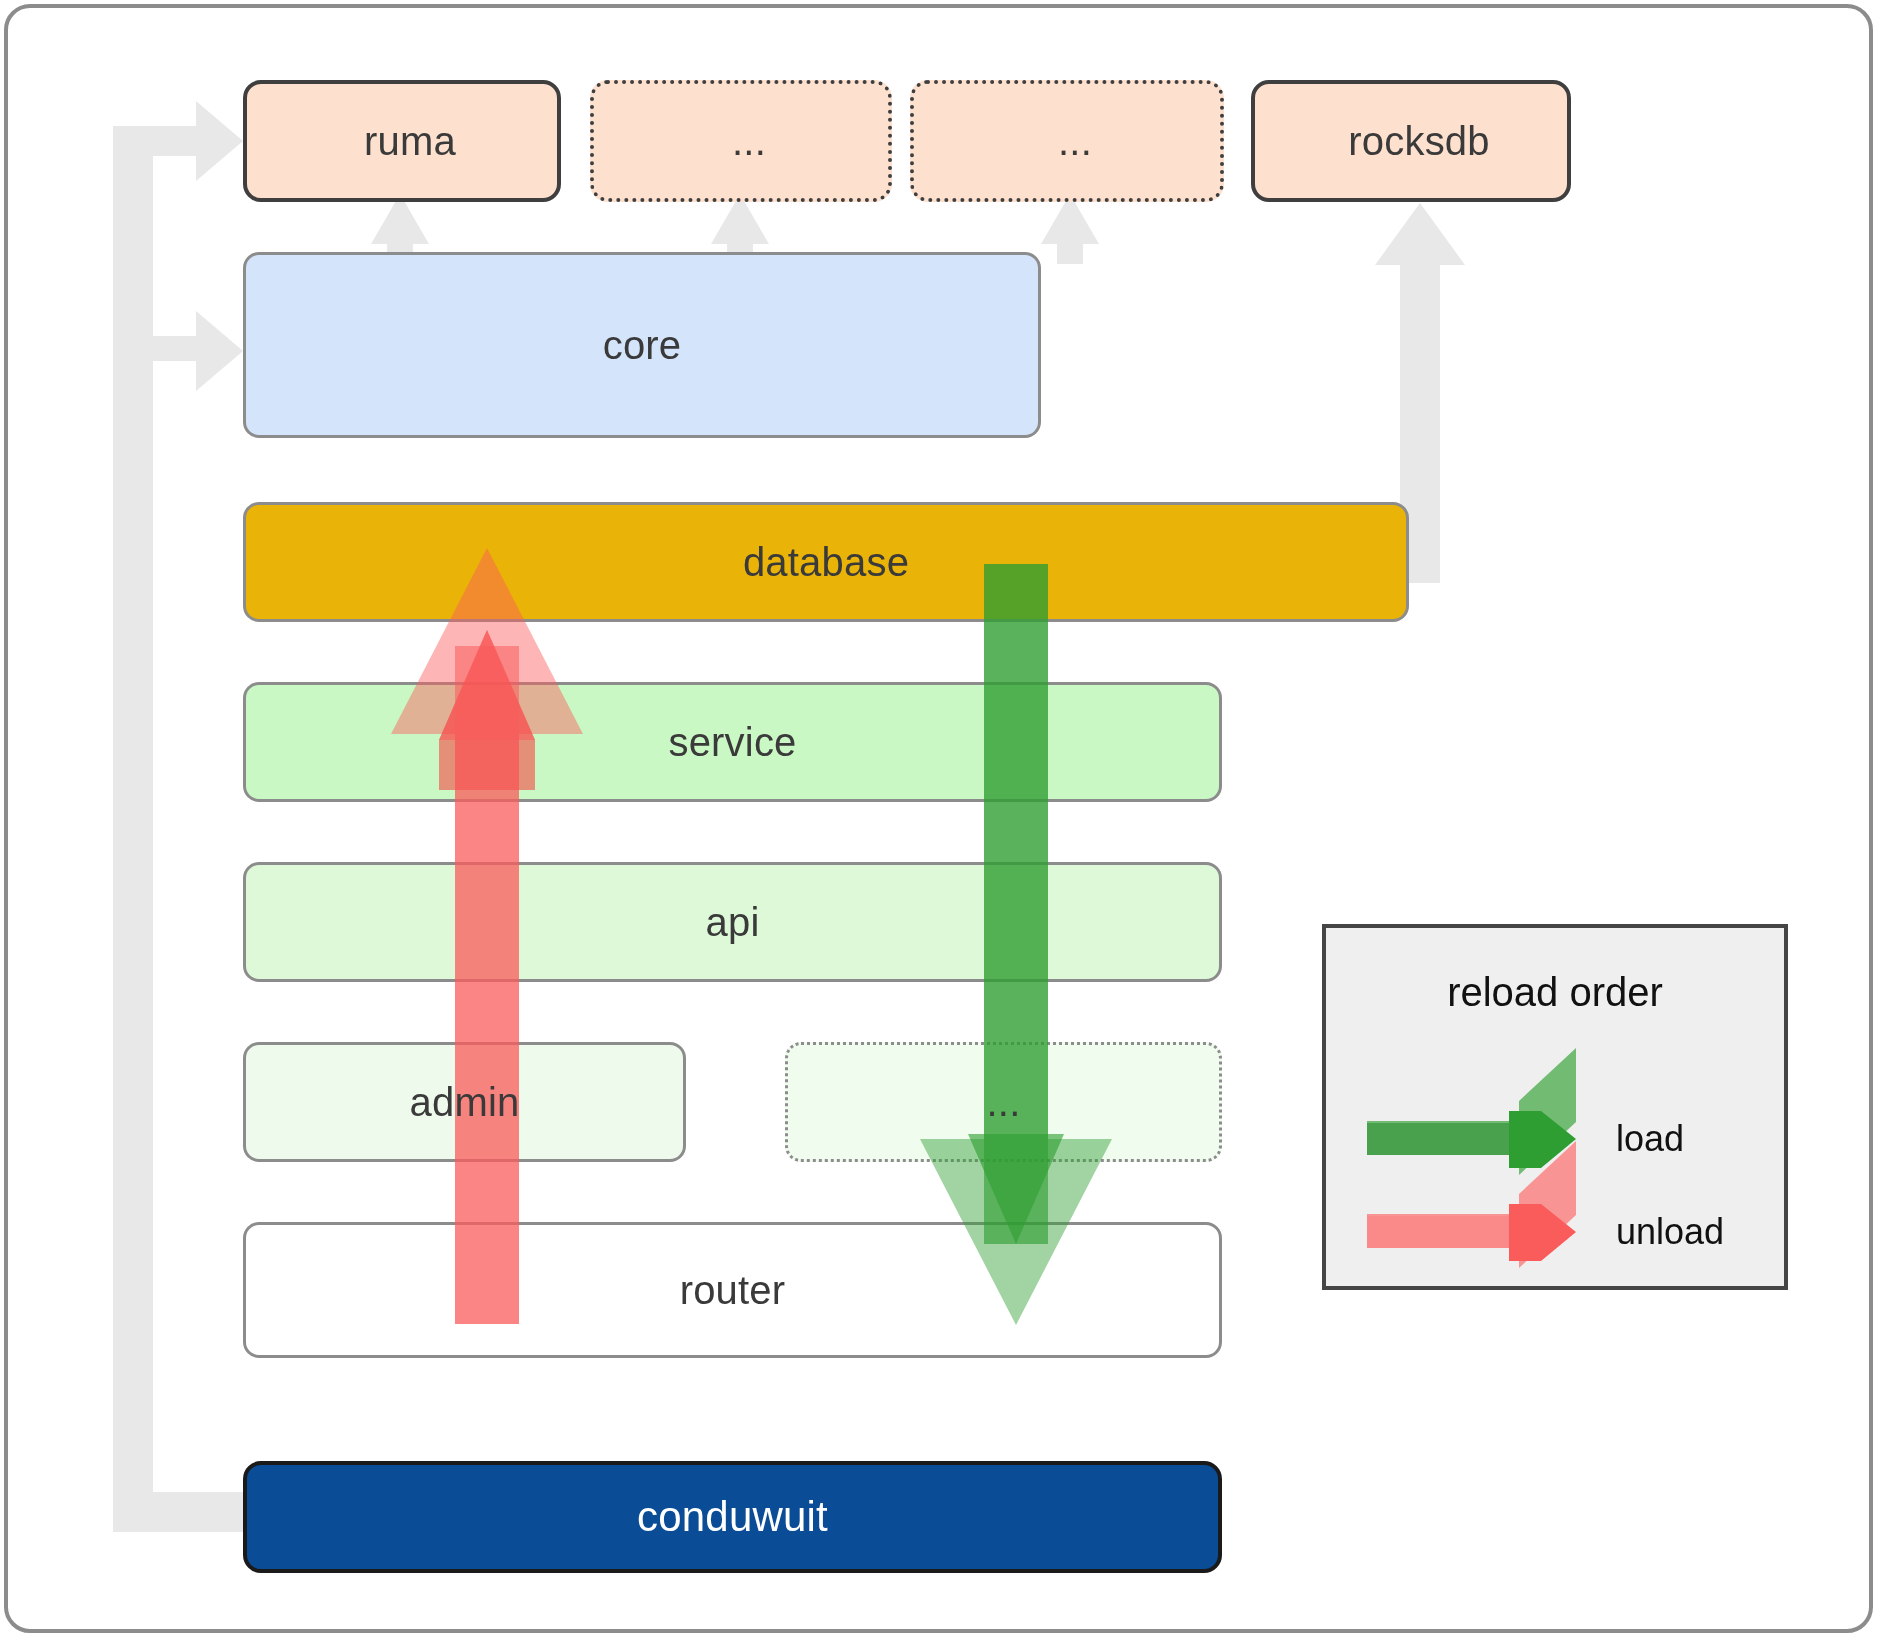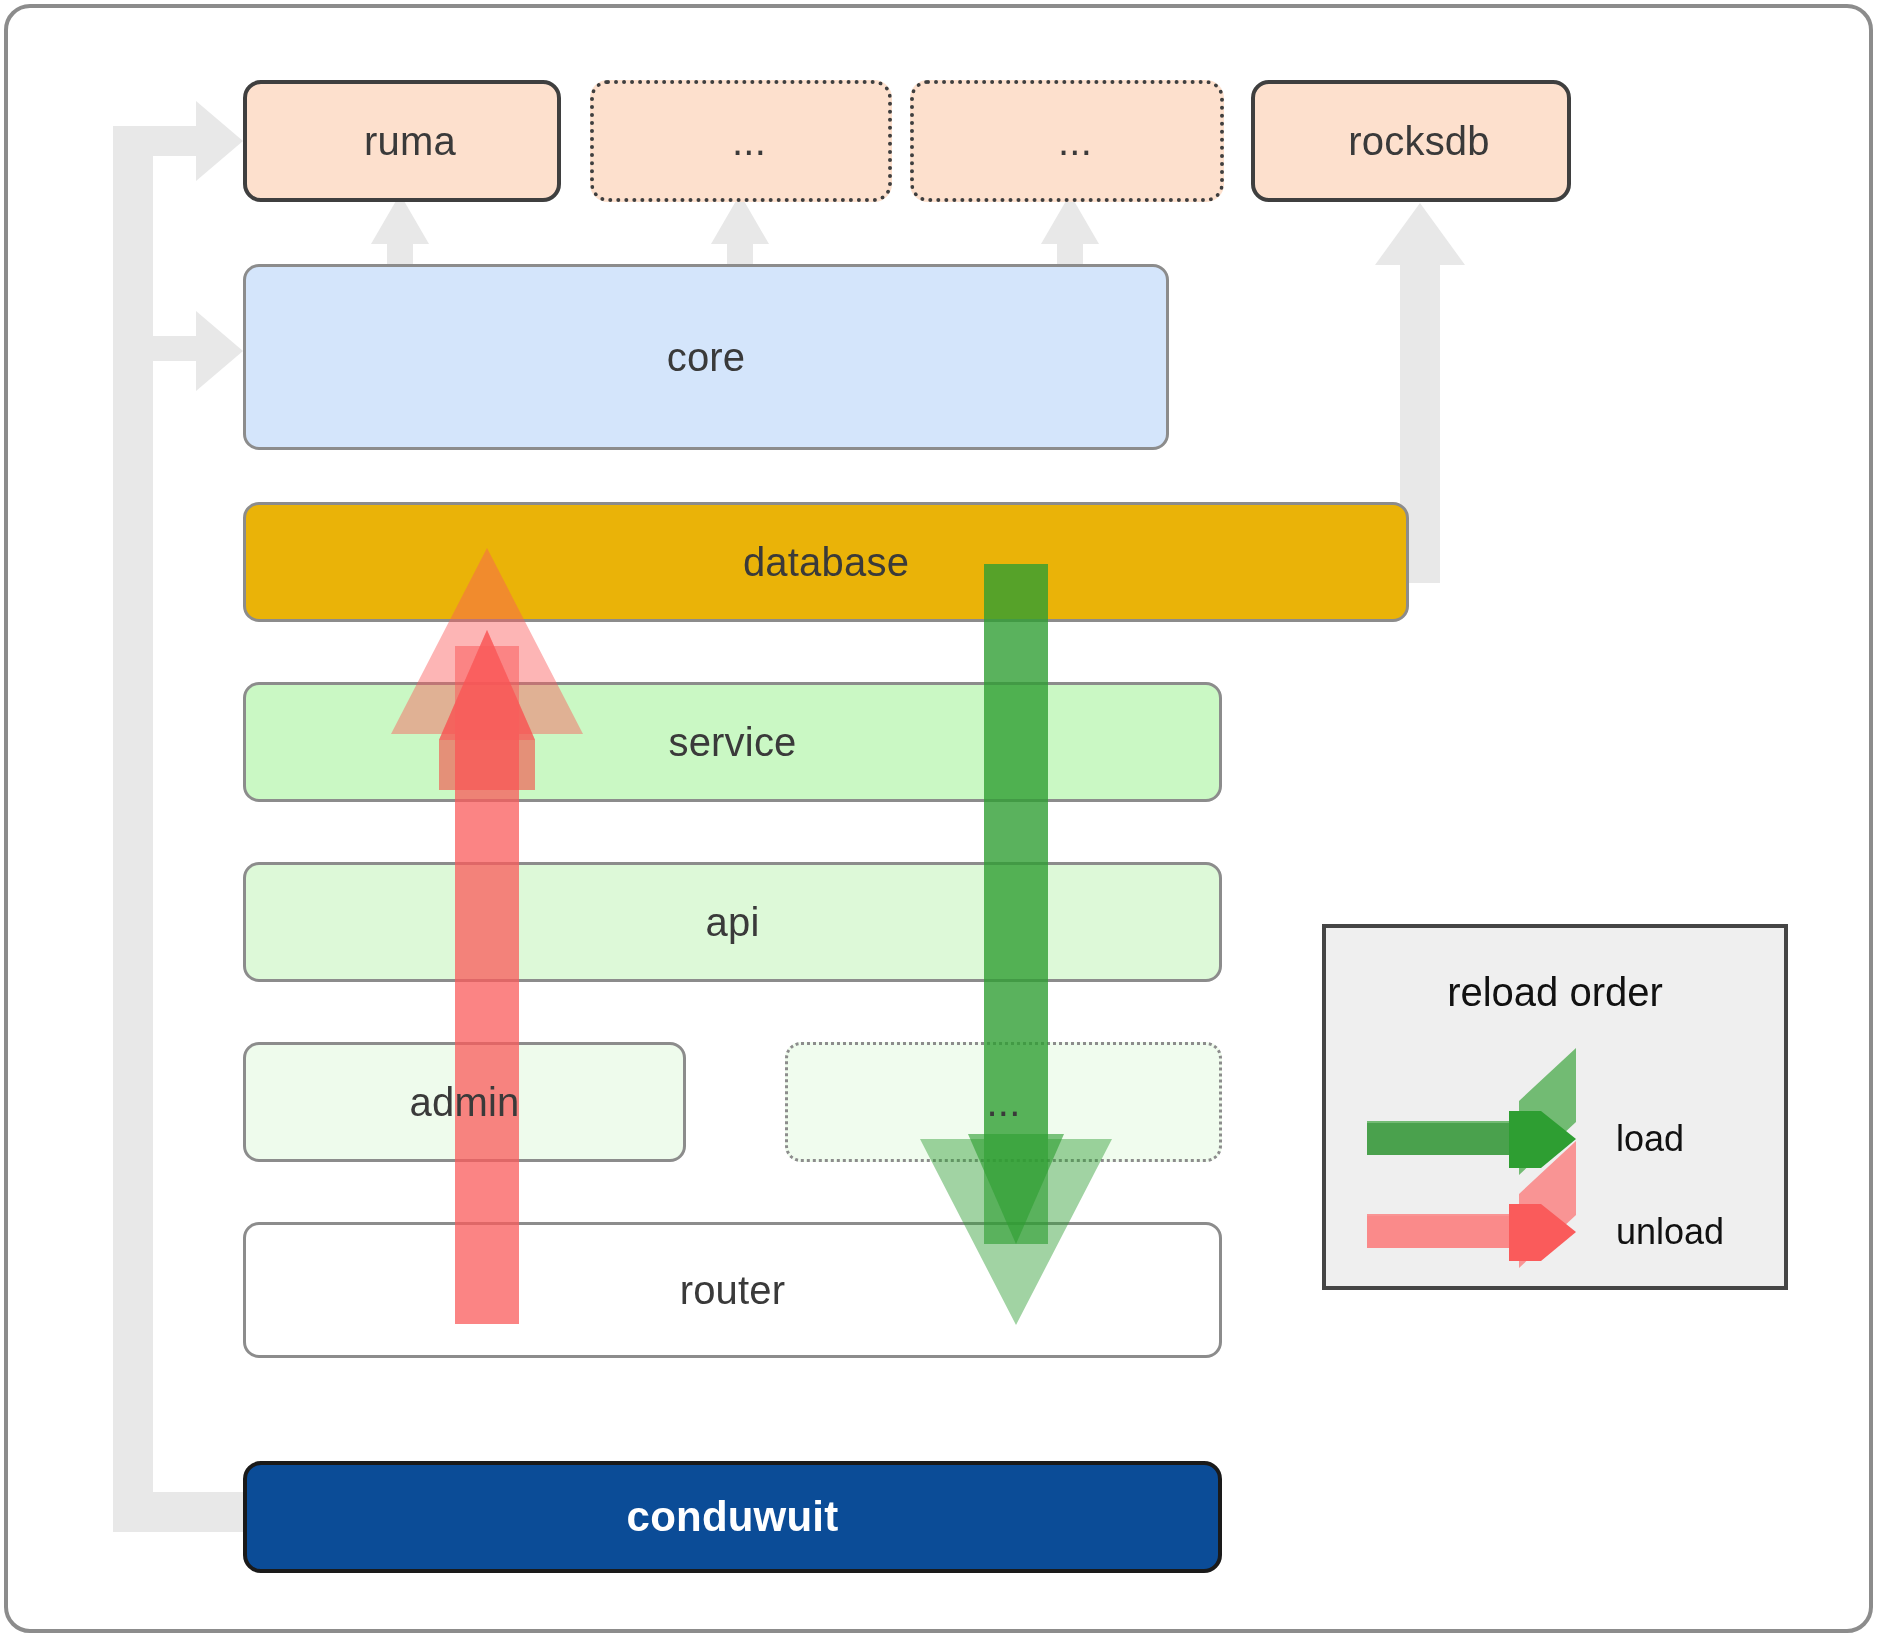--- a/index.html
+++ b/index.html
@@ -58,21 +58,21 @@
     border:3px solid #8c8c8c;
     border-radius:16px;
   }
   .crate.dotted{border:3px dotted #8c8c8c;}
 
   .conduwuit{
     background:#0b4c97;
     border:4px solid #1a1a1a;
     border-radius:18px;
     color:#ffffff;
-    font-weight:bold;
+    font-weight:normal;
     font-size:42px;
   }
 
   
   .legend{
     position:absolute;
     background:#efefef;
     border:4px solid #454545;
     box-sizing:border-box;
   }
@@ -141,21 +141,21 @@
     </div>
     <div class="node dep dotted" style="left:910px;top:80px;width:314px;height:122px;">
       <span class="lbl">...</span>
     </div>
     <div class="node dep" style="left:1251px;top:80px;width:320px;height:122px;">
       <span class="lbl">rocksdb</span>
     </div>
   </div>
 
   <div class="layer">
-    <div class="node core" style="left:243px;top:264px;width:926px;height:186px;">
+    <div class="node core" style="left:243px;top:252px;width:798px;height:186px;">
       <span class="lbl">core</span>
     </div>
   </div>
 
   <div class="layer">
     <div class="node crate" style="left:243px;top:502px;width:1166px;height:120px;background:#eab308;">
       <span class="lbl">database</span>
     </div>
     <div class="node crate" style="left:243px;top:682px;width:979px;height:120px;background:#caf8c4;border-radius:16px;">
       <span class="lbl">service</span>

